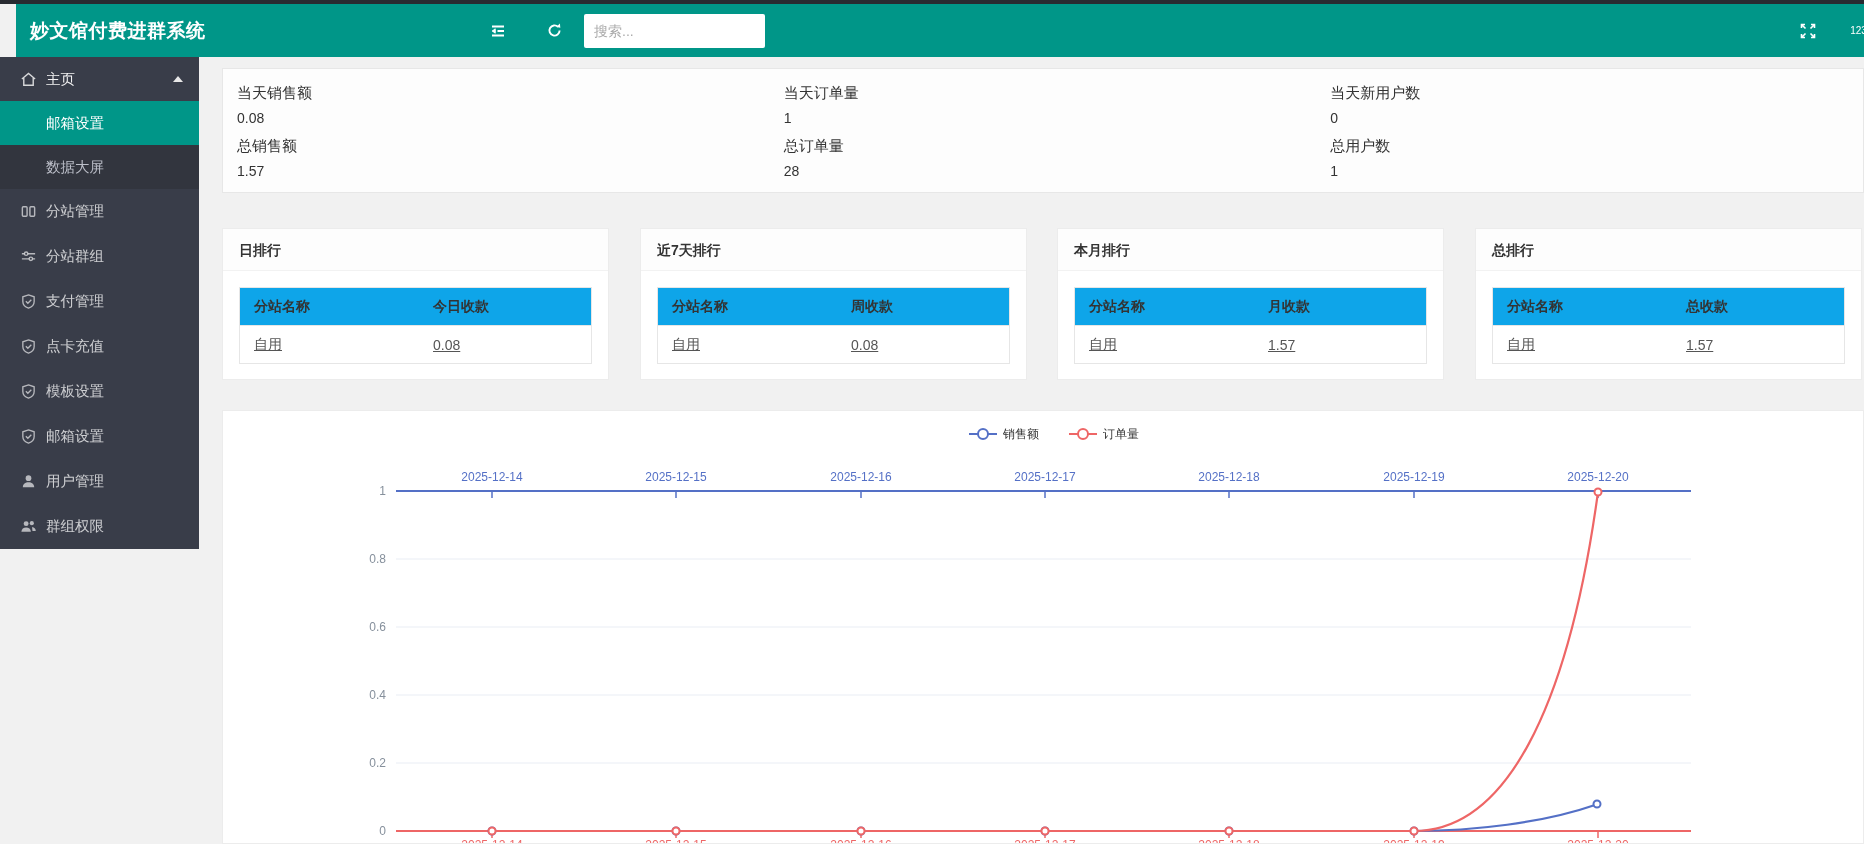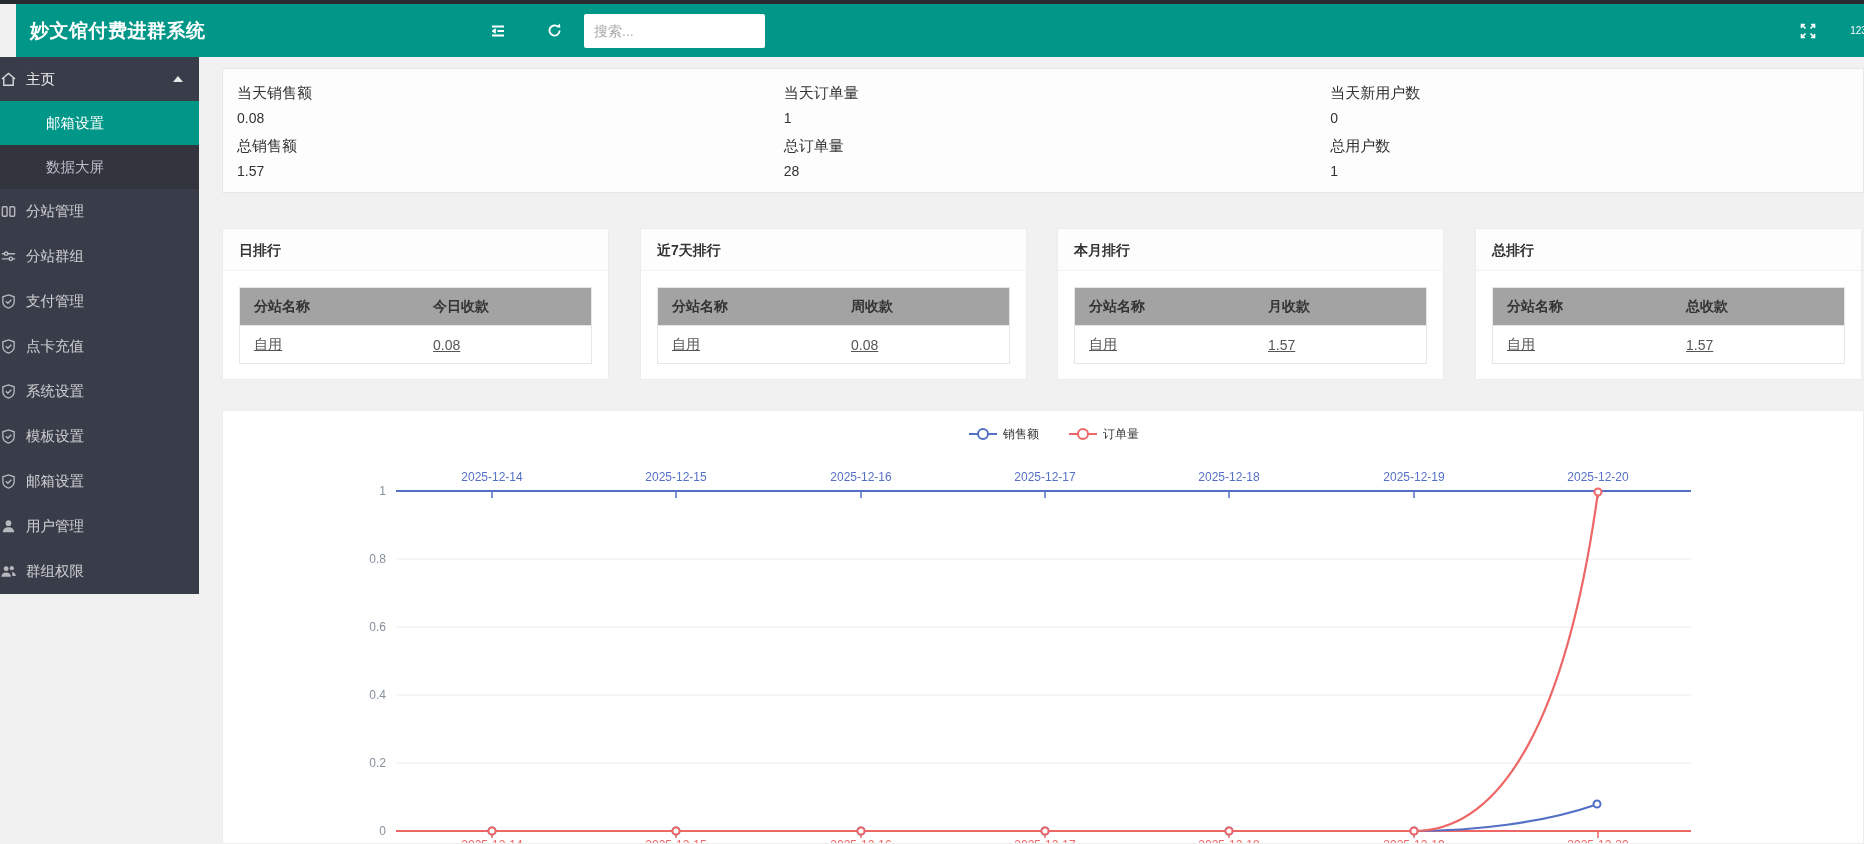--- a/index.html
+++ b/index.html
@@ -14,21 +14,21 @@
   .hd-menu { left:462px; } .hd-refresh { left:518px; }
   .search-box { position:absolute; left:568px; top:10px; }
   .search-box input { width:181px; height:34px; border:none; border-radius:2px;
     padding:0 10px; font-size:14px; color:#666; outline:none;
     font-family:"Liberation Sans","DejaVu Sans",sans-serif; }
   .search-box input::placeholder { color:#aaa; }
   .hd-full { left:1772px; }
   .hd-user { position:absolute; right:2px; top:0; line-height:53px; color:#fff; font-size:10px; cursor:pointer; }
 
   .sidebar { position:absolute; top:57px; left:0; width:199px; background:#393d49; }
-  .nav-item { height:45px; display:flex; align-items:center; 
+  .nav-item { height:45px; display:flex; align-items:center; padding-left:20px;
     color:rgba(255,255,255,.75); font-size:14.5px; cursor:pointer; position:relative;border-radius:10px; }
   .nav-item .ic { width:17px; height:17px; margin-right:9px; flex:0 0 17px; opacity:.85; }
   .nav-item.home { height:44px; color:#f2f2f2; }
   .nav-arrow { position:absolute; right:16px; width:0; height:0;
     border-left:5px solid transparent; border-right:5px solid transparent;
     border-bottom:6px solid #e8e8e8; }
   .nav-sub { height:44px; display:flex; align-items:center; padding-left:46px;
     font-size:14.5px; cursor:pointer; background:#32353e; color:#bcbfc9; }
   .nav-sub.active { background:#009688; color:#fff; }
 
@@ -37,21 +37,21 @@
   .stat-col { width:547px; padding:13px 0 0 14px; }
   .stat-label { font-size:15px; color:#333; margin-top:2px; }
   .stat-value { font-size:14px; color:#333; margin-top:7px; margin-bottom:11px; }
 
   .rank-card { position:absolute; top:228px; width:387px; height:152px; background:#fff;
     border:1px solid #ececec; }
   .rank-card .rc-head { height:42px; line-height:42px; padding:0 16px; font-size:14px;
     font-weight:bold; color:#333; border-bottom:1px solid #f2f2f2; background:#fdfdfd; }
   .rank-card .rc-body { padding:16px; }
   .rc-table { width:100%; border-collapse:collapse; border:1px solid #e6e6e6; font-size:14px; }
-  .rc-table th { background:#a3a3a3; height:38px; text-align:left; padding-left:14px;
+  .rc-table th { background:#0ea5e9; height:38px; text-align:left; padding-left:14px;
     color:#333; font-weight:bold; }
   .rc-table td { height:38px; padding-left:14px; color:#555; border-top:1px solid #e6e6e6;
     background:#fff;text-decoration:underline; }
   .rc-table .c1 { width:51%; } .rc-table .c2 { width:49%; }
 
   .chart-card { position:absolute; left:222px; top:410px; width:1642px; height:434px;
     background:#fff; border:1px solid #ececec; overflow:hidden; }
   .chart-card svg { display:block; }
   svg text { font-family:"Liberation Sans","DejaVu Sans",sans-serif; }
 </style>
@@ -138,27 +138,20 @@
   </div>
 
   <div class="nav-item">
     <svg class="ic" viewBox="0 0 18 18">
       <path d="M9 2 15 4v5c0 3.5-2.6 5.9-6 7-3.4-1.1-6-3.5-6-7V4z" fill="none" stroke="currentColor" stroke-width="1.4"></path>
       <path d="M6.2 8.8 8.3 10.9 12 7.2" fill="none" stroke="currentColor" stroke-width="1.4"></path>
     </svg>
     <span>点卡充值</span>
   </div>
 
-  <div class="nav-item">
-    <svg class="ic" viewBox="0 0 18 18">
-      <path d="M9 2 15 4v5c0 3.5-2.6 5.9-6 7-3.4-1.1-6-3.5-6-7V4z" fill="none" stroke="currentColor" stroke-width="1.4"></path>
-      <path d="M6.2 8.8 8.3 10.9 12 7.2" fill="none" stroke="currentColor" stroke-width="1.4"></path>
-    </svg>
-    <span>系统设置</span>
-  </div>
 
   <div class="nav-item">
     <svg class="ic" viewBox="0 0 18 18">
       <path d="M9 2 15 4v5c0 3.5-2.6 5.9-6 7-3.4-1.1-6-3.5-6-7V4z" fill="none" stroke="currentColor" stroke-width="1.4"></path>
       <path d="M6.2 8.8 8.3 10.9 12 7.2" fill="none" stroke="currentColor" stroke-width="1.4"></path>
     </svg>
     <span>模板设置</span>
   </div>
 
   <div class="nav-item">

